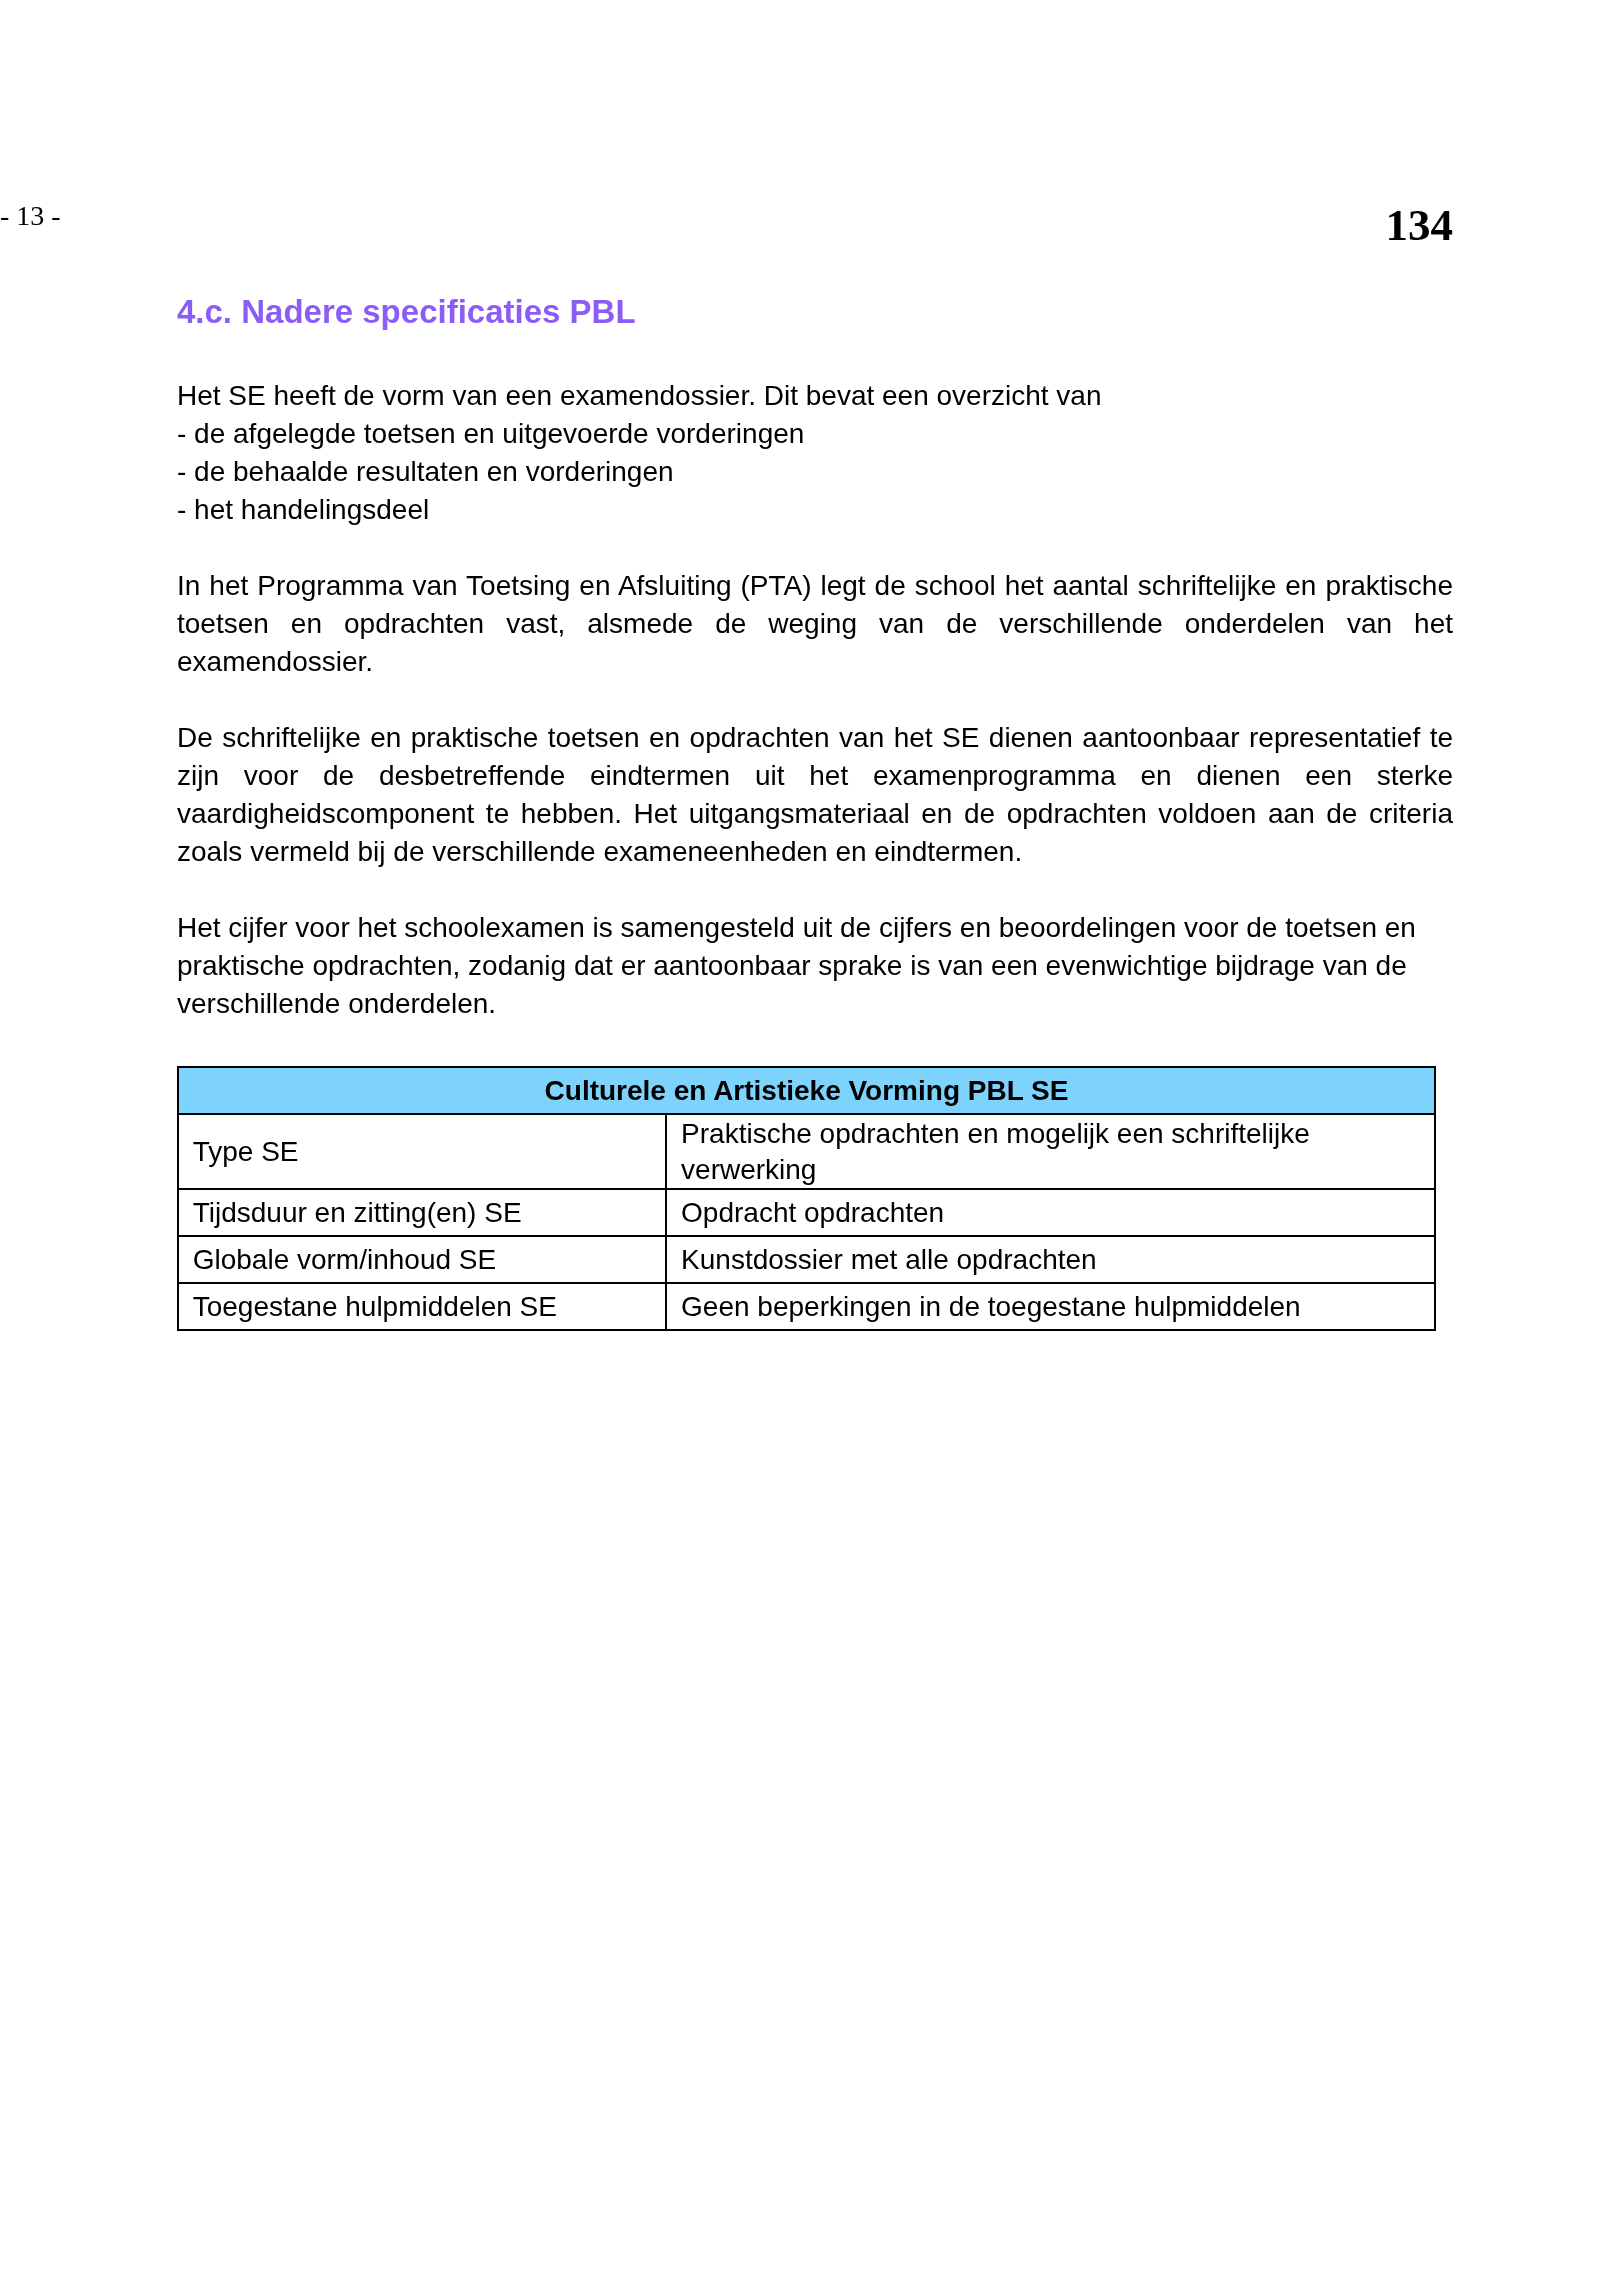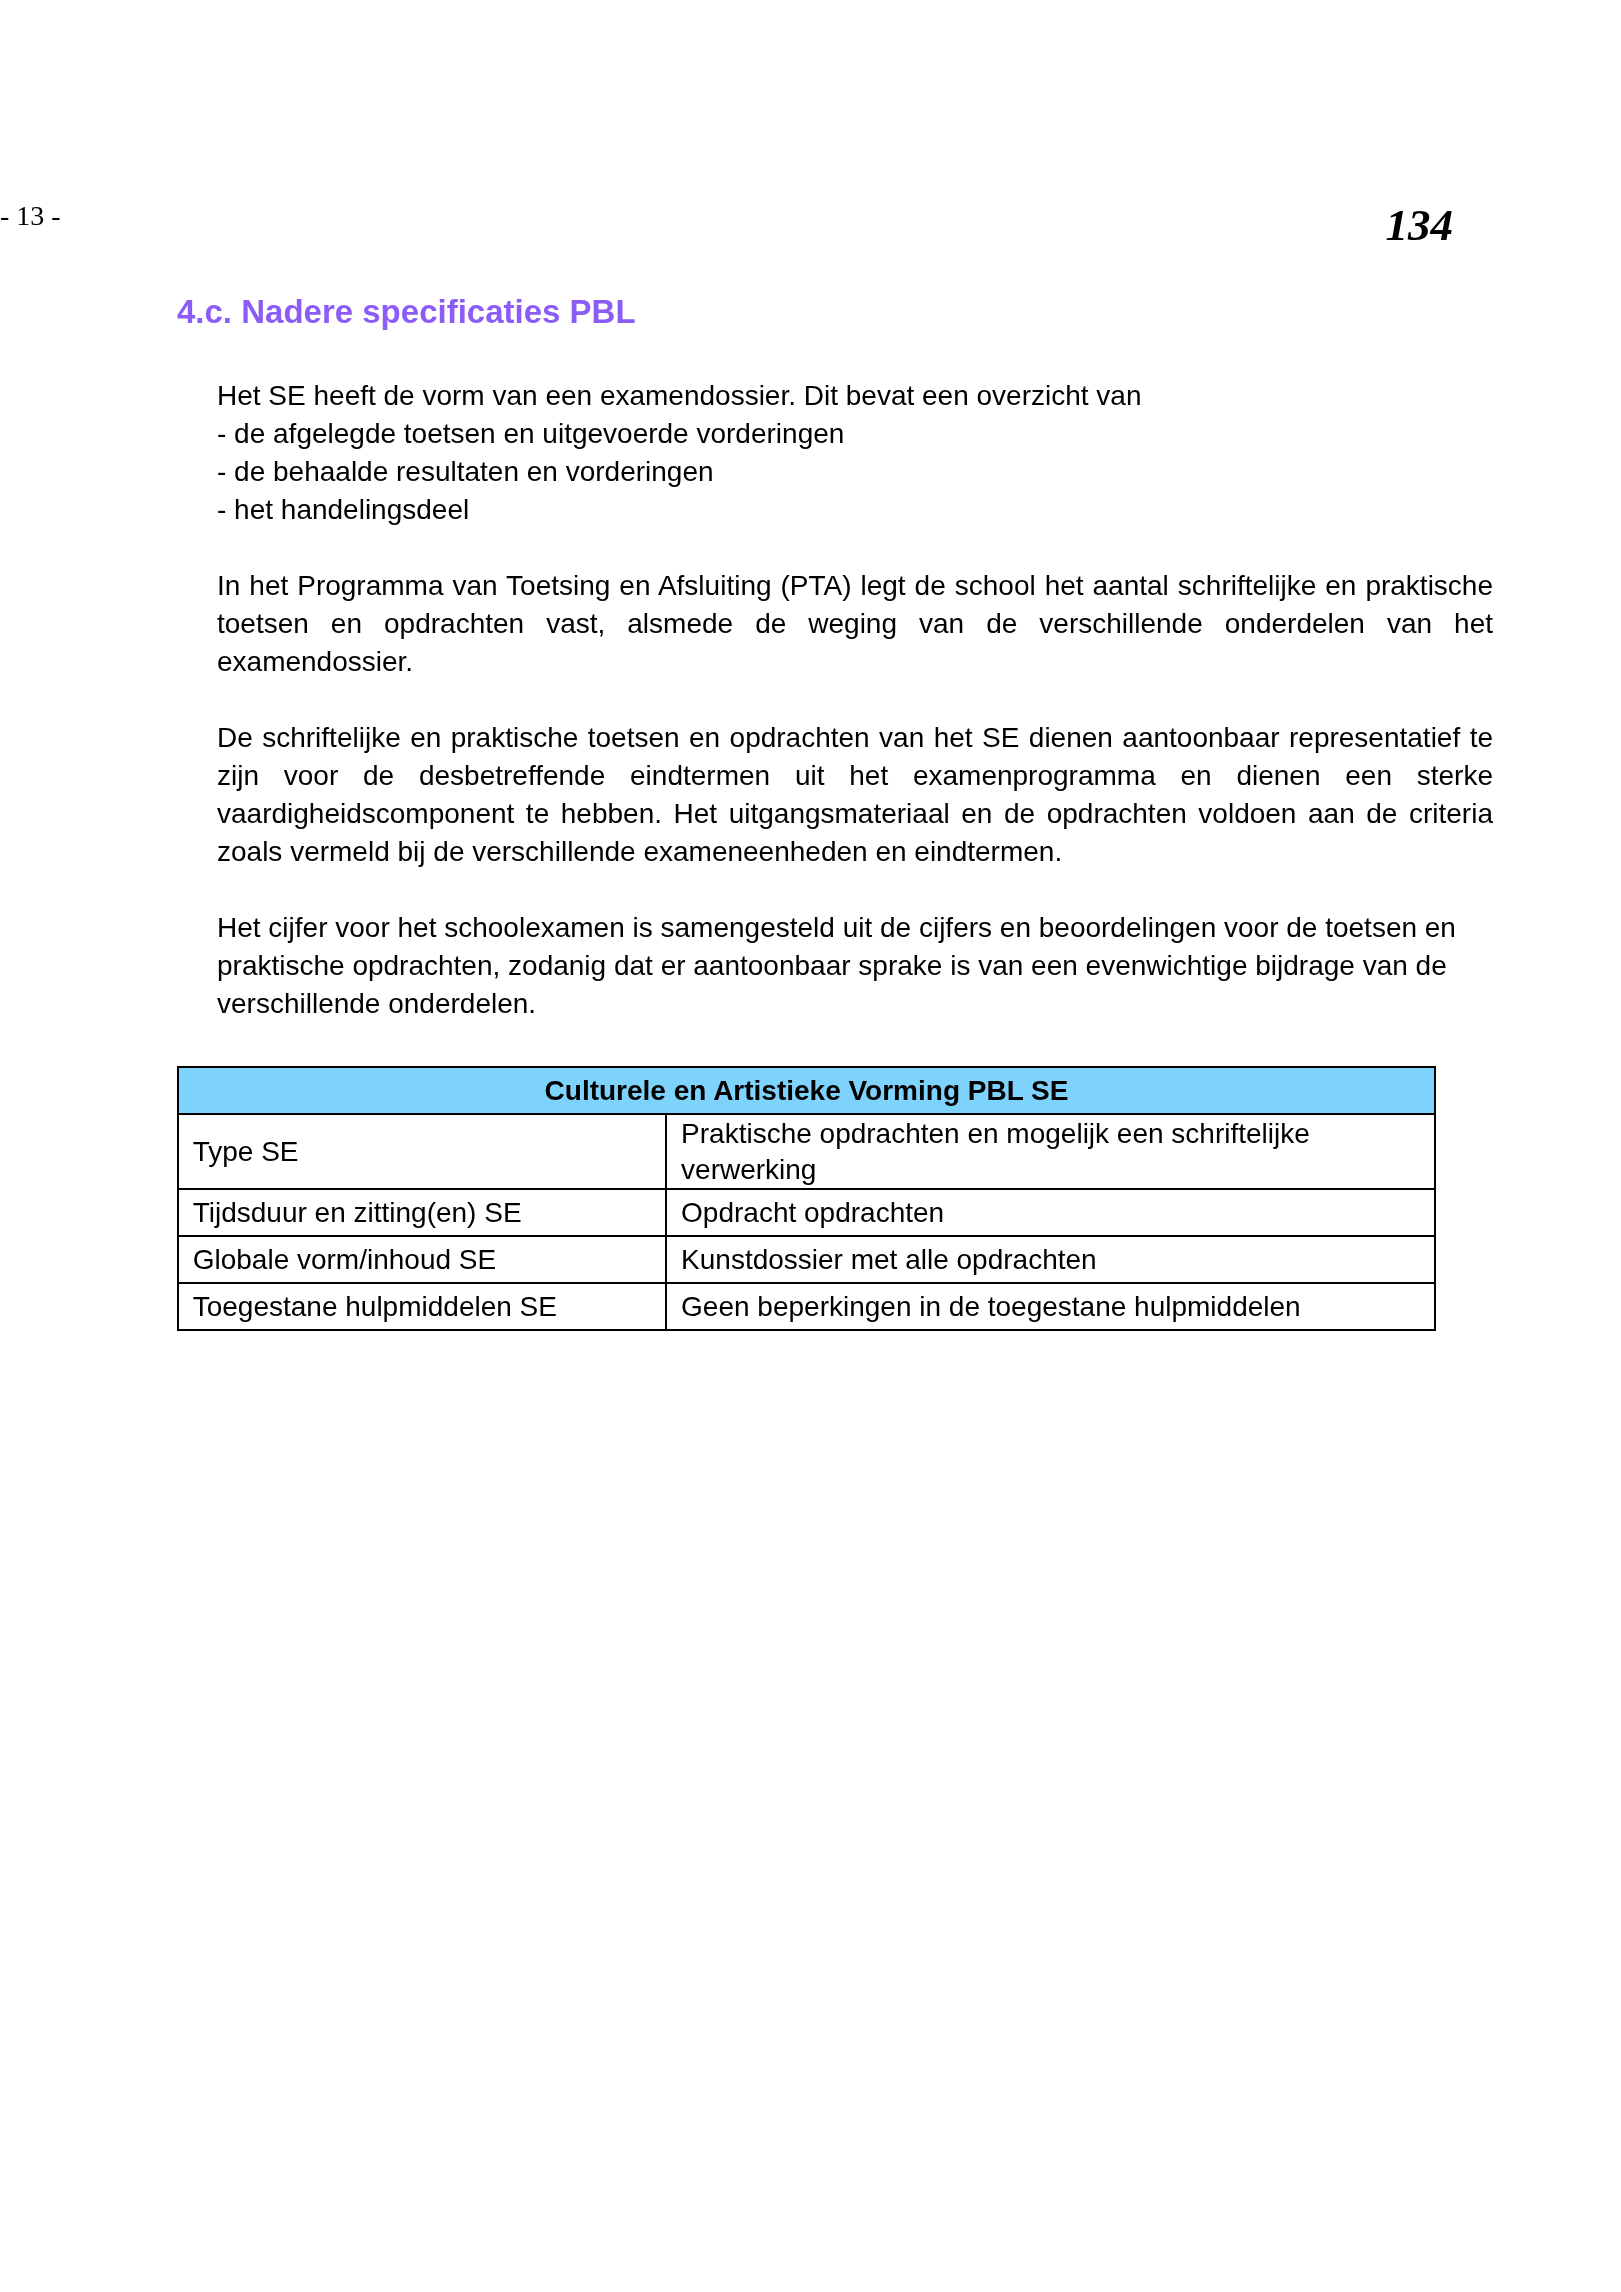--- a/index.html
+++ b/index.html
@@ -26,40 +26,38 @@
       line-height: 35px;
     }
     .doc-number {
       position: absolute;
       top: 198px;
       right: 168px;
       font-family: "Liberation Serif", serif;
       font-weight: bold;
       font-size: 45px;
       line-height: 55px;
-      font-style: italic;
     }
     .heading {
       position: absolute;
       top: 290px;
       left: 177px;
       margin: 0;
       font-size: 33px;
       line-height: 43px;
       font-weight: bold;
       color: #8b5cf6;
     }
     .body {
       position: absolute;
       top: 377px;
       left: 177px;
       width: 1276px;
       font-size: 28px;
       line-height: 38px;
-      margin-left: 40px;
     }
     .para {
       margin: 0 0 38px 0;
     }
     .para.justify {
       text-align: justify;
     }
     .line {
       display: block;
     }

